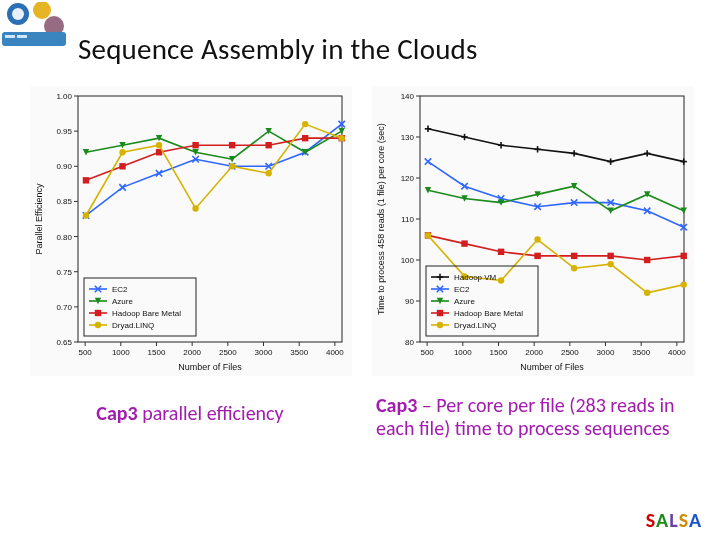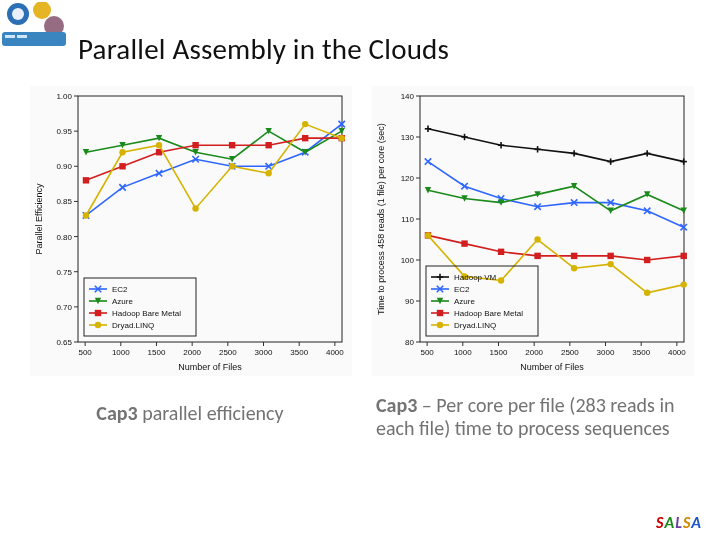--- a/index.html
+++ b/index.html
@@ -26,32 +26,31 @@
   }
   .chart-panel {
     position: absolute;
     background: #fafafa;
   }
   .chart-panel.left  { top: 86px;  left: 30px;  width: 322px; height: 290px; }
   .chart-panel.right { top: 86px;  left: 372px; width: 322px; height: 290px; }
   .caption {
     position: absolute;
     font-size: 20px;
-    color: #737373;
+    color: #a21caf;
     line-height: 1.15;
   }
   .caption.left  { top: 402px; left: 40px;  width: 300px; text-align: center; }
   .caption.right { top: 394px; left: 376px; width: 320px; }
   .caption .bold { font-weight: 700; }
   .footer-logo {
     position: absolute;
     bottom: 8px; right: 18px;
     font-weight: 800;
-    font-style: italic;
-    font-size: 16px;
+    font-size: 20px;
     letter-spacing: 1px;
   }
   .footer-logo .s1{color:#cc0000;}
   .footer-logo .s2{color:#1a8a1a;}
   .footer-logo .s3{color:#6a3da9;}
   .footer-logo .s4{color:#d08a00;}
   .footer-logo .s5{color:#1a55cc;}
   svg { display:block; }
   .tick { stroke:#333; stroke-width:1; }
   .axlabel { font-size:8px; fill:#111; font-family: Arial, sans-serif; }
@@ -68,21 +67,21 @@
     <circle cx="16" cy="12" r="11" fill="#2b6fb5"></circle>
     <circle cx="16" cy="12" r="6" fill="#e7f0fb"></circle>
     <circle cx="40" cy="8" r="9" fill="#e0a800" opacity="0.85"></circle>
     <circle cx="52" cy="24" r="10" fill="#8a5c73" opacity="0.9"></circle>
     <rect x="0" y="30" width="64" height="14" fill="#3a84bf" rx="3"></rect>
     <rect x="3" y="33" width="10" height="3" fill="#cfe6fa"></rect>
     <rect x="15" y="33" width="10" height="3" fill="#cfe6fa"></rect>
   </svg>
 </div>
 
-<h1 class="title">Parallel Assembly in the Clouds</h1>
+<h1 class="title">Sequence Assembly in the Clouds</h1>
 
 <div class="chart-panel left">
   <svg id="svg-left" viewBox="0 0 322 290">
       <rect x="48" y="10" width="264" height="246" fill="none" stroke="#222" stroke-width="1"></rect>
       <line class="tick" x1="55.13513513513514" x2="55.13513513513514" y1="256" y2="260"></line>
       <text class="axlabel" x="55.13513513513514" y="269" text-anchor="middle">500</text>
       <line class="tick" x1="90.8108108108108" x2="90.8108108108108" y1="256" y2="260"></line>
       <text class="axlabel" x="90.8108108108108" y="269" text-anchor="middle">1000</text>
       <line class="tick" x1="126.48648648648648" x2="126.48648648648648" y1="256" y2="260"></line>
       <text class="axlabel" x="126.48648648648648" y="269" text-anchor="middle">1500</text>

